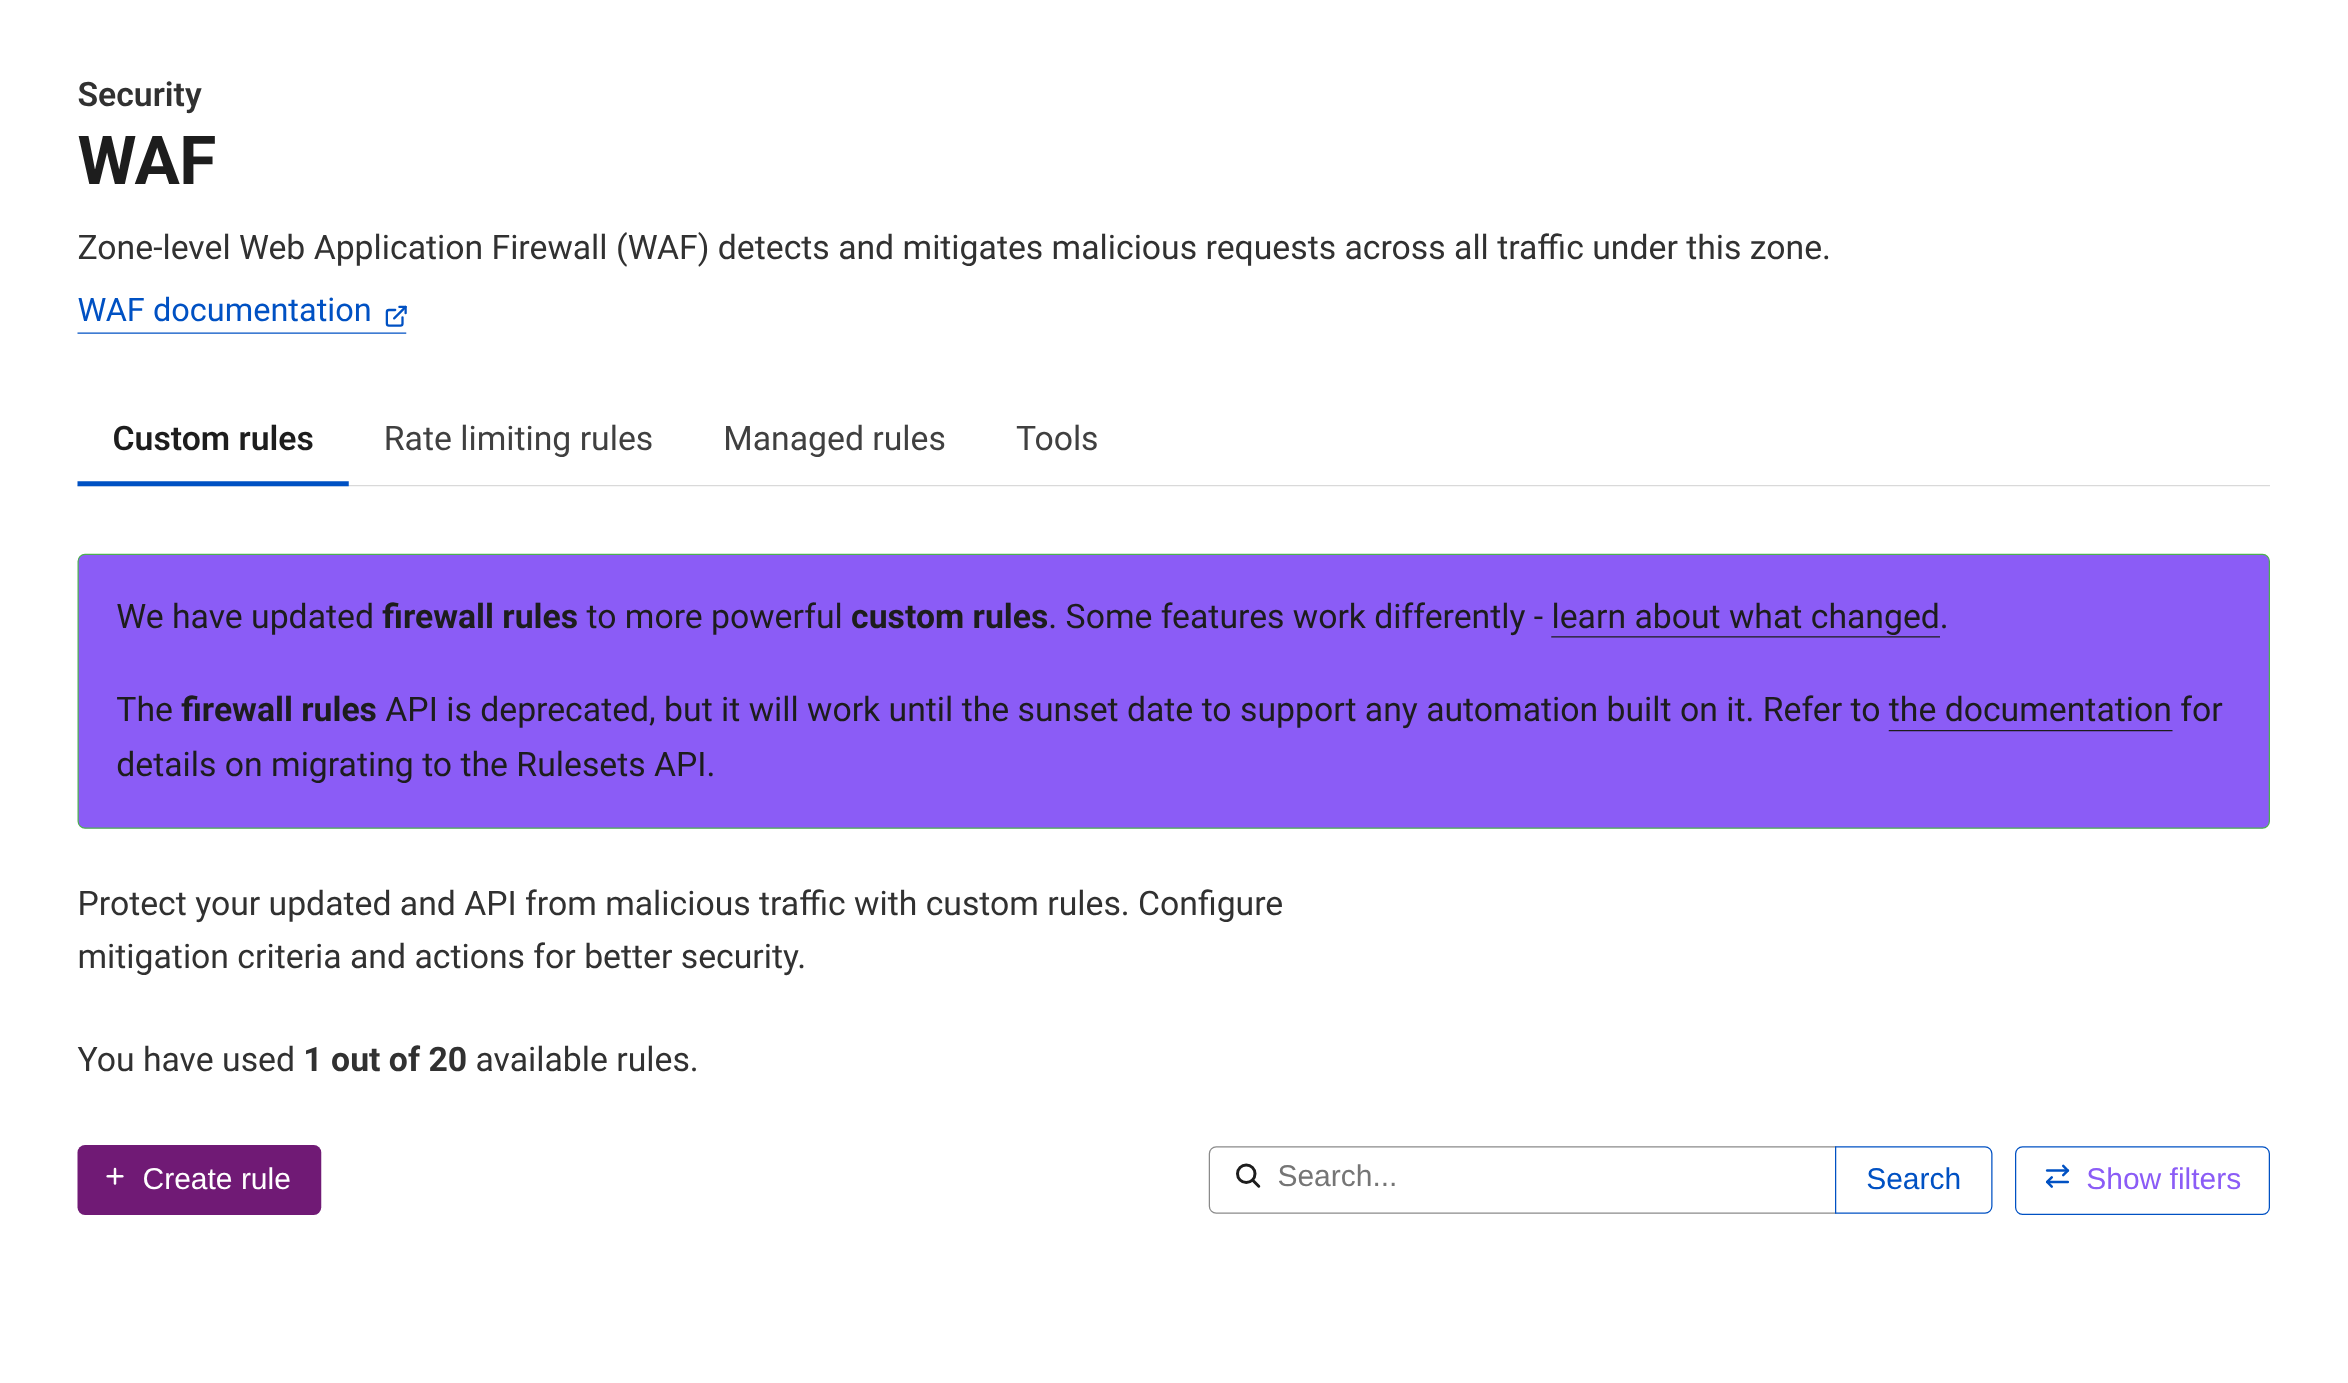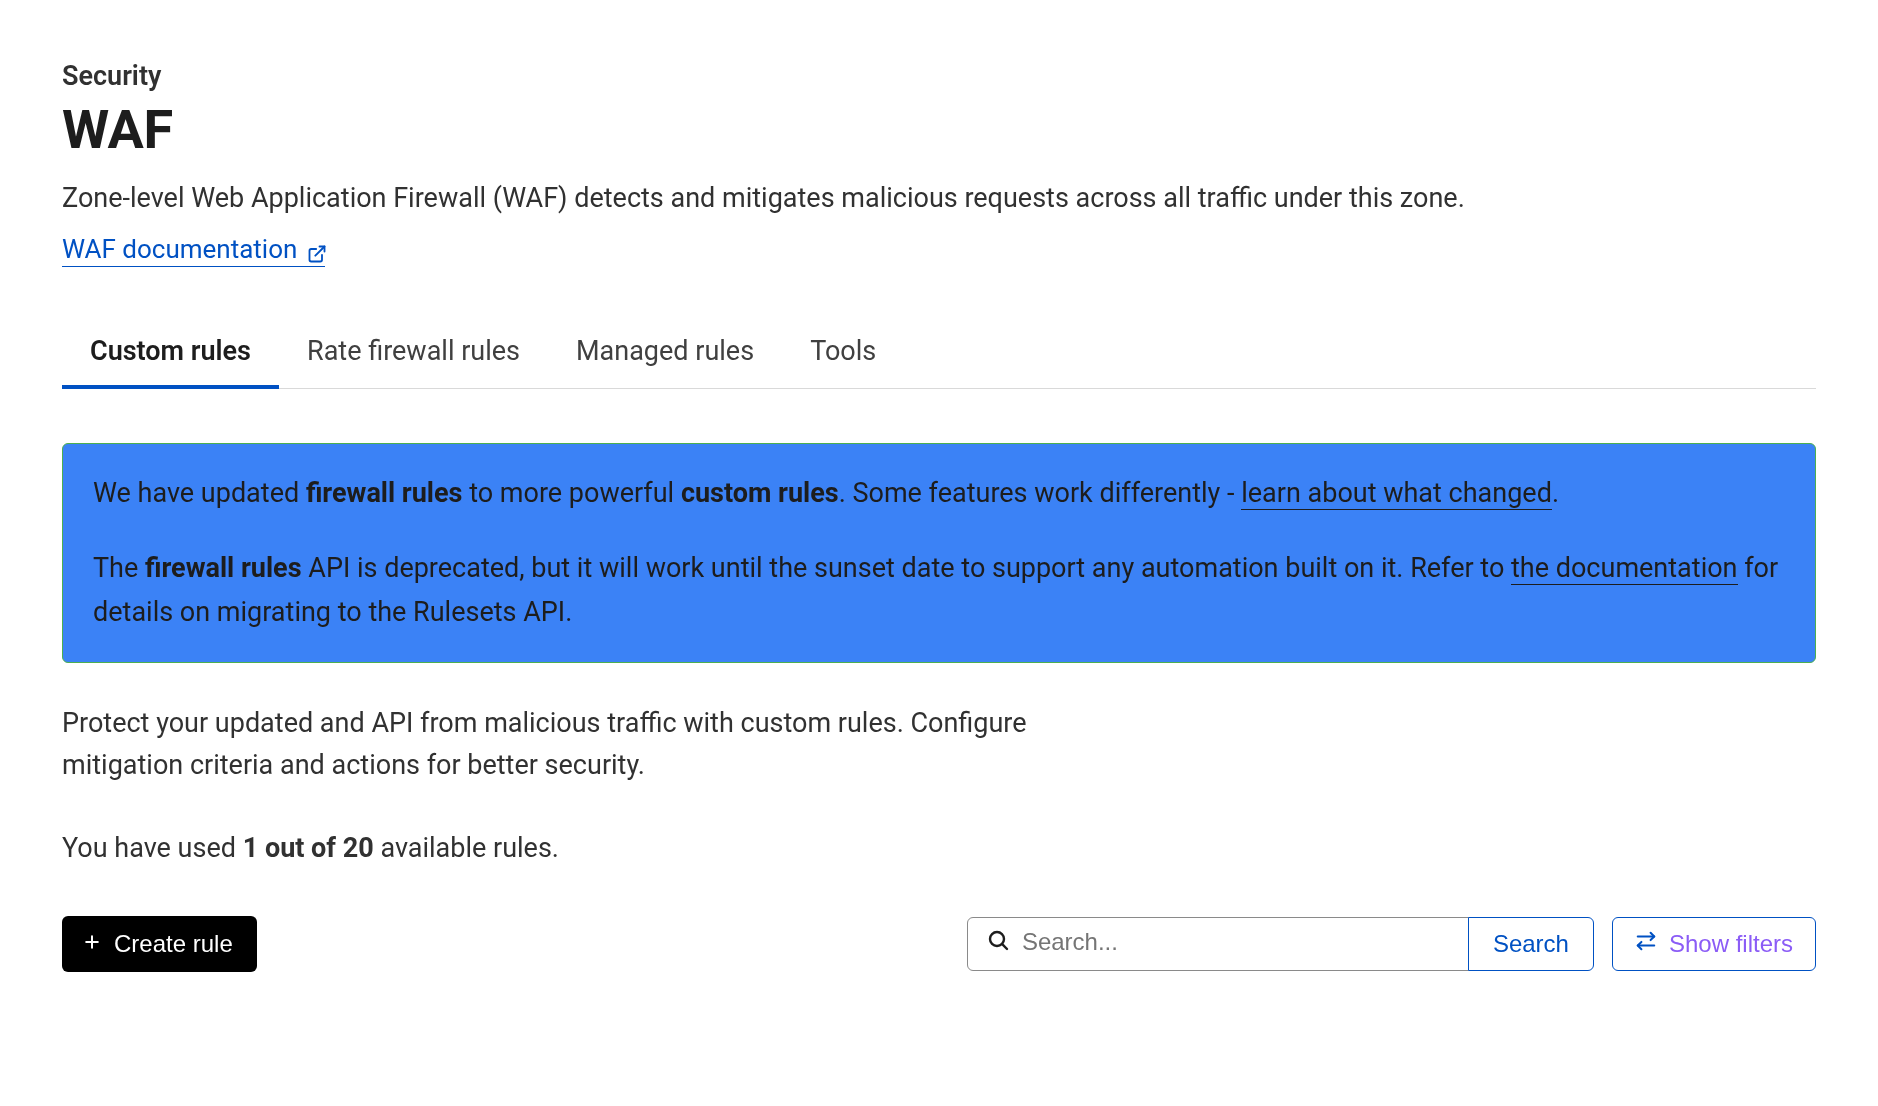--- a/index.html
+++ b/index.html
@@ -64,21 +64,21 @@
       cursor: pointer;
       border-bottom: 3px solid transparent;
       margin-bottom: -1px;
     }
     .tab.active {
       font-weight: 600;
       color: #1d1d1d;
       border-bottom: 4px solid #0051c3;
     }
     .notice {
-      background: #3b82f6;
+      background: #8b5cf6;
       border: 1px solid #4caf50;
       border-radius: 6px;
       padding: 28px 30px;
       margin-top: 54px;
       font-size: 27px;
       line-height: 1.6;
       color: #1d1d1d;
     }
     .notice p {
       margin: 0;
@@ -109,21 +109,21 @@
     .usage strong {
       font-weight: 700;
     }
     .action-row {
       display: flex;
       align-items: center;
       margin-top: 52px;
       gap: 18px;
     }
     .btn-primary {
-      background: #000000;
+      background: #701a75;
       color: #fff;
       border: none;
       border-radius: 6px;
       padding: 14px 24px 14px 20px;
       font-size: 24px;
       font-weight: 400;
       display: inline-flex;
       align-items: center;
       gap: 12px;
       cursor: pointer;
@@ -193,21 +193,21 @@
       <svg width="20" height="20" viewBox="0 0 24 24" fill="none" stroke="#0051c3" stroke-width="2.2" stroke-linecap="round" stroke-linejoin="round">
         <path d="M18 13v6a2 2 0 0 1-2 2H5a2 2 0 0 1-2-2V8a2 2 0 0 1 2-2h6"></path>
         <polyline points="15 3 21 3 21 9"></polyline>
         <line x1="10" y1="14" x2="21" y2="3"></line>
       </svg>
     </span>
   </a>
 
   <div class="tabs">
     <div class="tab active">Custom rules</div>
-    <div class="tab">Rate firewall rules</div>
+    <div class="tab">Rate limiting rules</div>
     <div class="tab">Managed rules</div>
     <div class="tab">Tools</div>
   </div>
 
   <div class="notice">
     <p>
       <span>We have updated </span><strong>firewall rules</strong><span> to more powerful </span><strong>custom rules</strong><span>. Some features work differently - </span><a href="#">learn about what changed</a><span>.</span>
     </p>
     <p>
       <span>The </span><strong>firewall rules</strong><span> API is deprecated, but it will work until the sunset date to support any automation built on it. Refer to </span><a href="#">the documentation</a><span> for details on migrating to the Rulesets API.</span>

